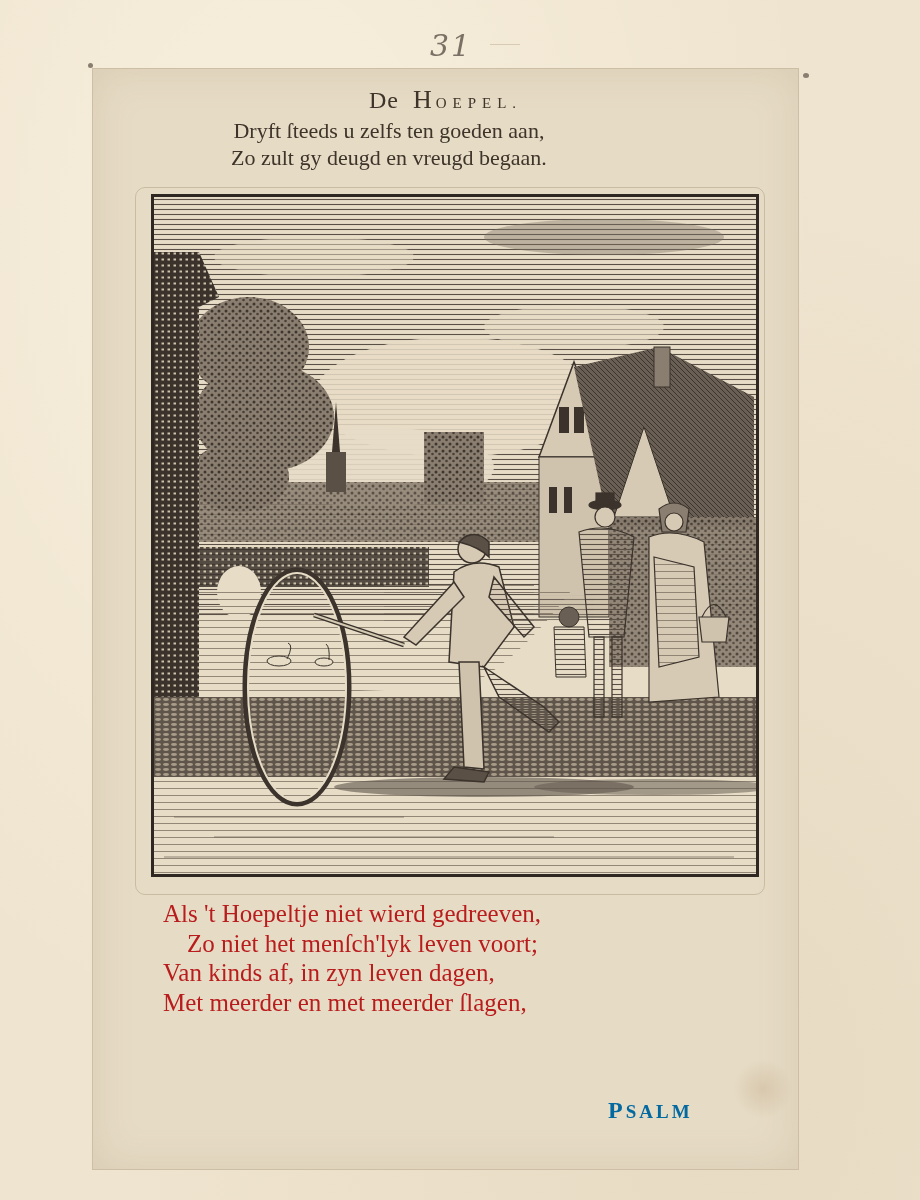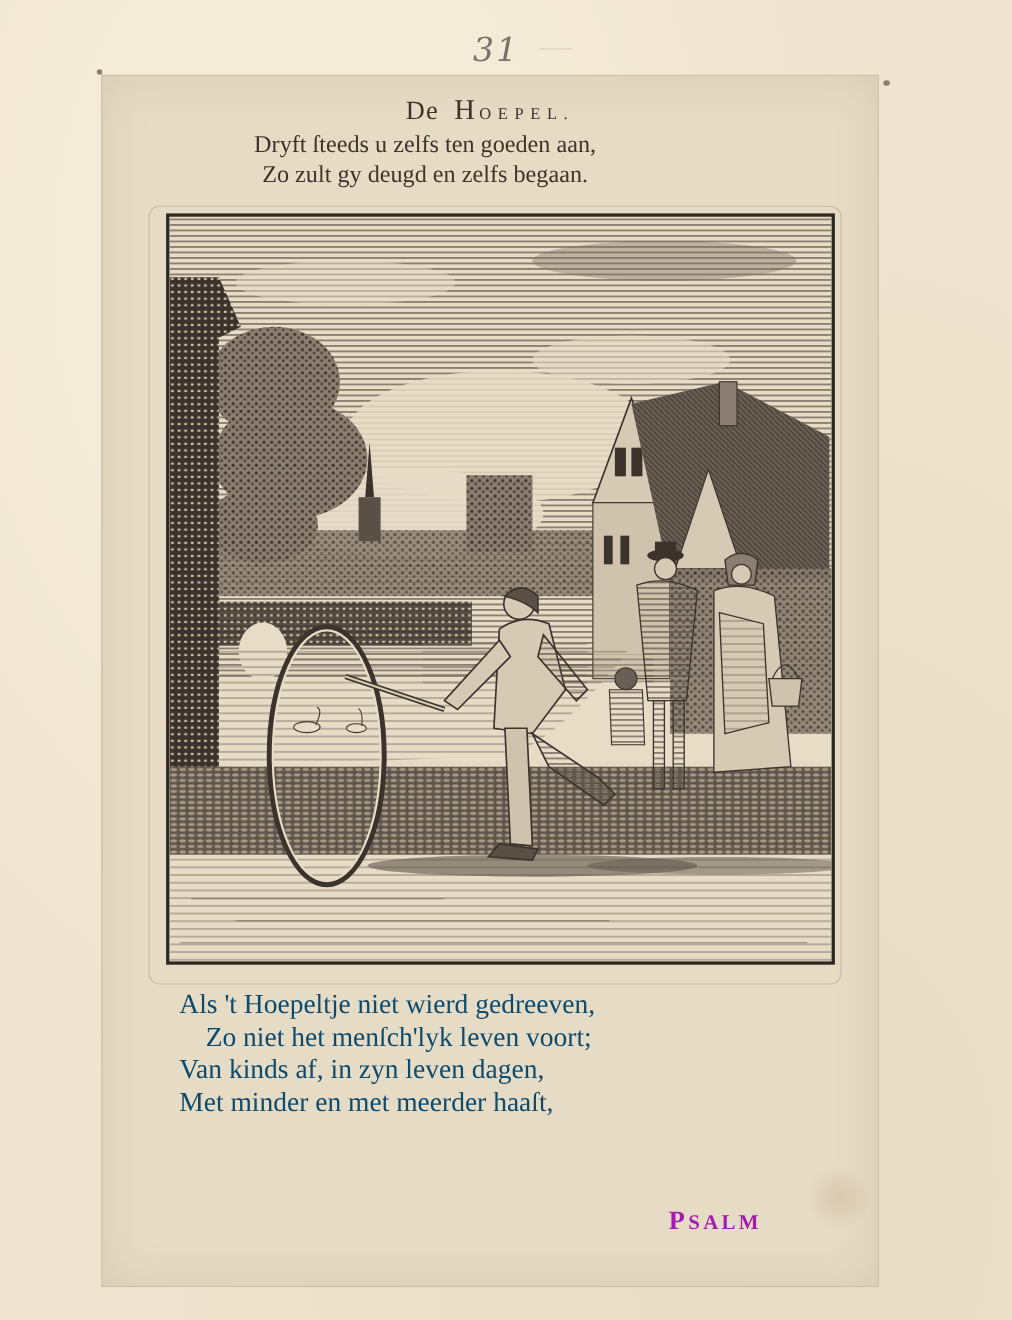--- a/index.html
+++ b/index.html
@@ -41,26 +41,26 @@
   .title .cap { font-size: 26px; letter-spacing: 4px; margin-left: 14px; }
   .motto {
     position: absolute; left: 138px; top: 48px; font-size: 22px; line-height: 27px; color: #3e342a; text-align: center;
   }
   .engraving {
     position: absolute; left: 58px; top: 125px; width: 602px; height: 677px;
     border: 3px solid #2f2822; background: #e7dcc6; overflow: hidden;
   }
   .engraving svg { display: block; }
   .verse {
-    position: absolute; left: 70px; top: 830px; font-size: 25px; line-height: 29.5px; color: #0c4a6e;
+    position: absolute; left: 70px; top: 830px; font-size: 25px; line-height: 29.5px; color: #b91c1c;
   }
   .verse div { white-space: nowrap; }
   .verse .ind2 { padding-left: 24px; }
   .catchword {
-    position: absolute; left: 515px; top: 1028px; font-size: 19px; letter-spacing: 3px; color: #a21caf; font-weight: bold;
+    position: absolute; left: 515px; top: 1028px; font-size: 19px; letter-spacing: 3px; color: #0369a1; font-weight: bold;
   }
   .catchword .big { font-size: 24px; }
   .dot-tl { position: absolute; left: 88px; top: 63px; width: 5px; height: 5px; border-radius: 50%; background: #8a7e70; }
   .dot-tr { position: absolute; left: 803px; top: 73px; width: 6px; height: 5px; border-radius: 50%; background: #8a7e70; }
   .foxing { position: absolute; left: 640px; top: 990px; width: 60px; height: 60px; border-radius: 50%;
     background: radial-gradient(circle, rgba(190,165,130,0.35), rgba(0,0,0,0) 70%); }
 </style>
 </head>
 <body>
 
@@ -72,21 +72,21 @@
 
 <div class="print">
   <div class="plate-mark"></div>
 
   <div class="title">
     <span>De</span><span class="cap">H</span><span class="sc">OEPEL.</span>
   </div>
 
   <div class="motto">
     <div>Dryft ſteeds u zelfs ten goeden aan,</div>
-    <div>Zo zult gy deugd en zelfs begaan.</div>
+    <div>Zo zult gy deugd en vreugd begaan.</div>
   </div>
 
   <div class="engraving">
     <svg width="602" height="677" viewBox="0 0 602 677" xmlns="http://www.w3.org/2000/svg">
       <defs>
         <pattern id="hatch" width="6" height="5" patternUnits="userSpaceOnUse">
           <line x1="0" y1="2.5" x2="6" y2="2.5" stroke="#5a5046" stroke-width="1.1"></line>
         </pattern>
         <pattern id="hatchLight" width="6" height="7" patternUnits="userSpaceOnUse">
           <line x1="0" y1="3.5" x2="6" y2="3.5" stroke="#7e7265" stroke-width="0.8"></line>
@@ -205,20 +205,20 @@
         <line x1="60" y1="640" x2="400" y2="640"></line>
         <line x1="10" y1="660" x2="580" y2="660"></line>
       </g>
     </svg>
   </div>
 
   <div class="verse">
     <div>Als 't Hoepeltje niet wierd gedreeven,</div>
     <div class="ind2">Zo niet het menſch'lyk leven voort;</div>
     <div>Van kinds af, in zyn leven dagen,</div>
-    <div>Met minder en met meerder haaſt,</div>
+    <div>Met meerder en met meerder ſlagen,</div>
   </div>
 
   <div class="catchword">
     <span class="big">P</span><span>SALM</span>
   </div>
   <div class="foxing"></div>
 </div>
 
 </body></html>

